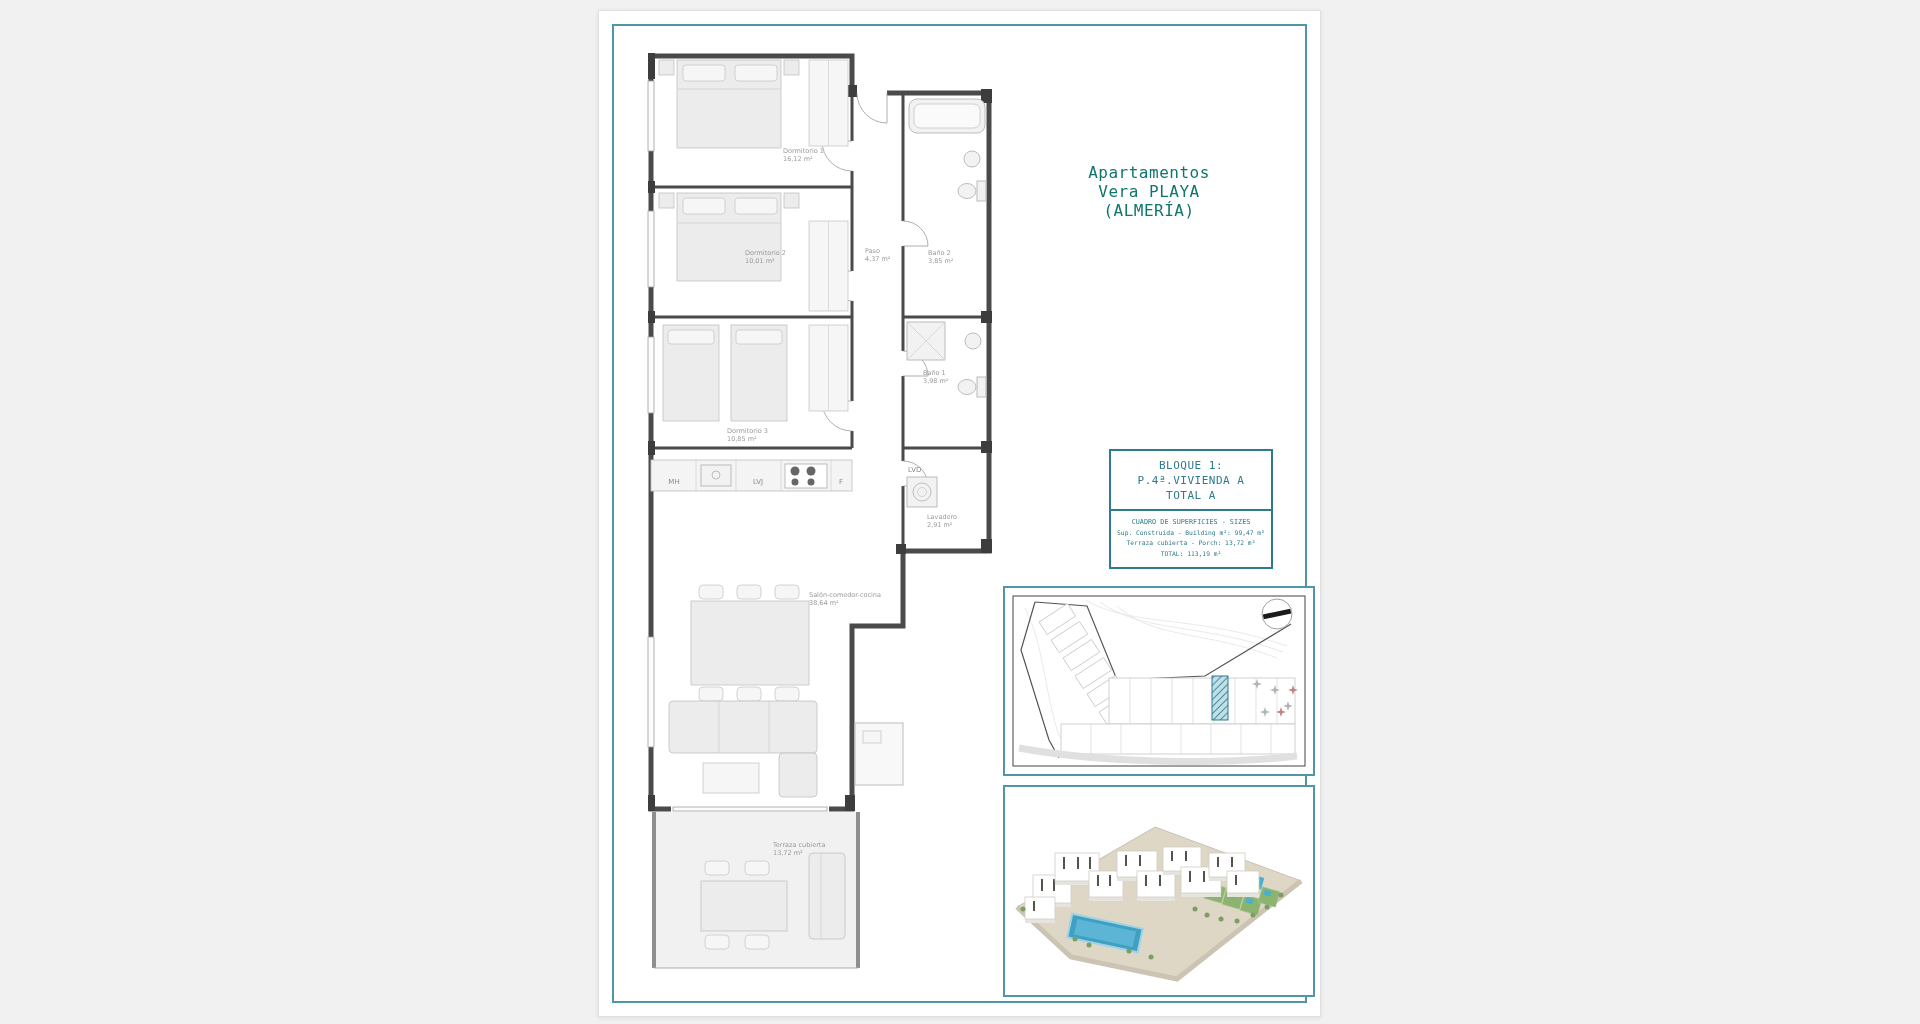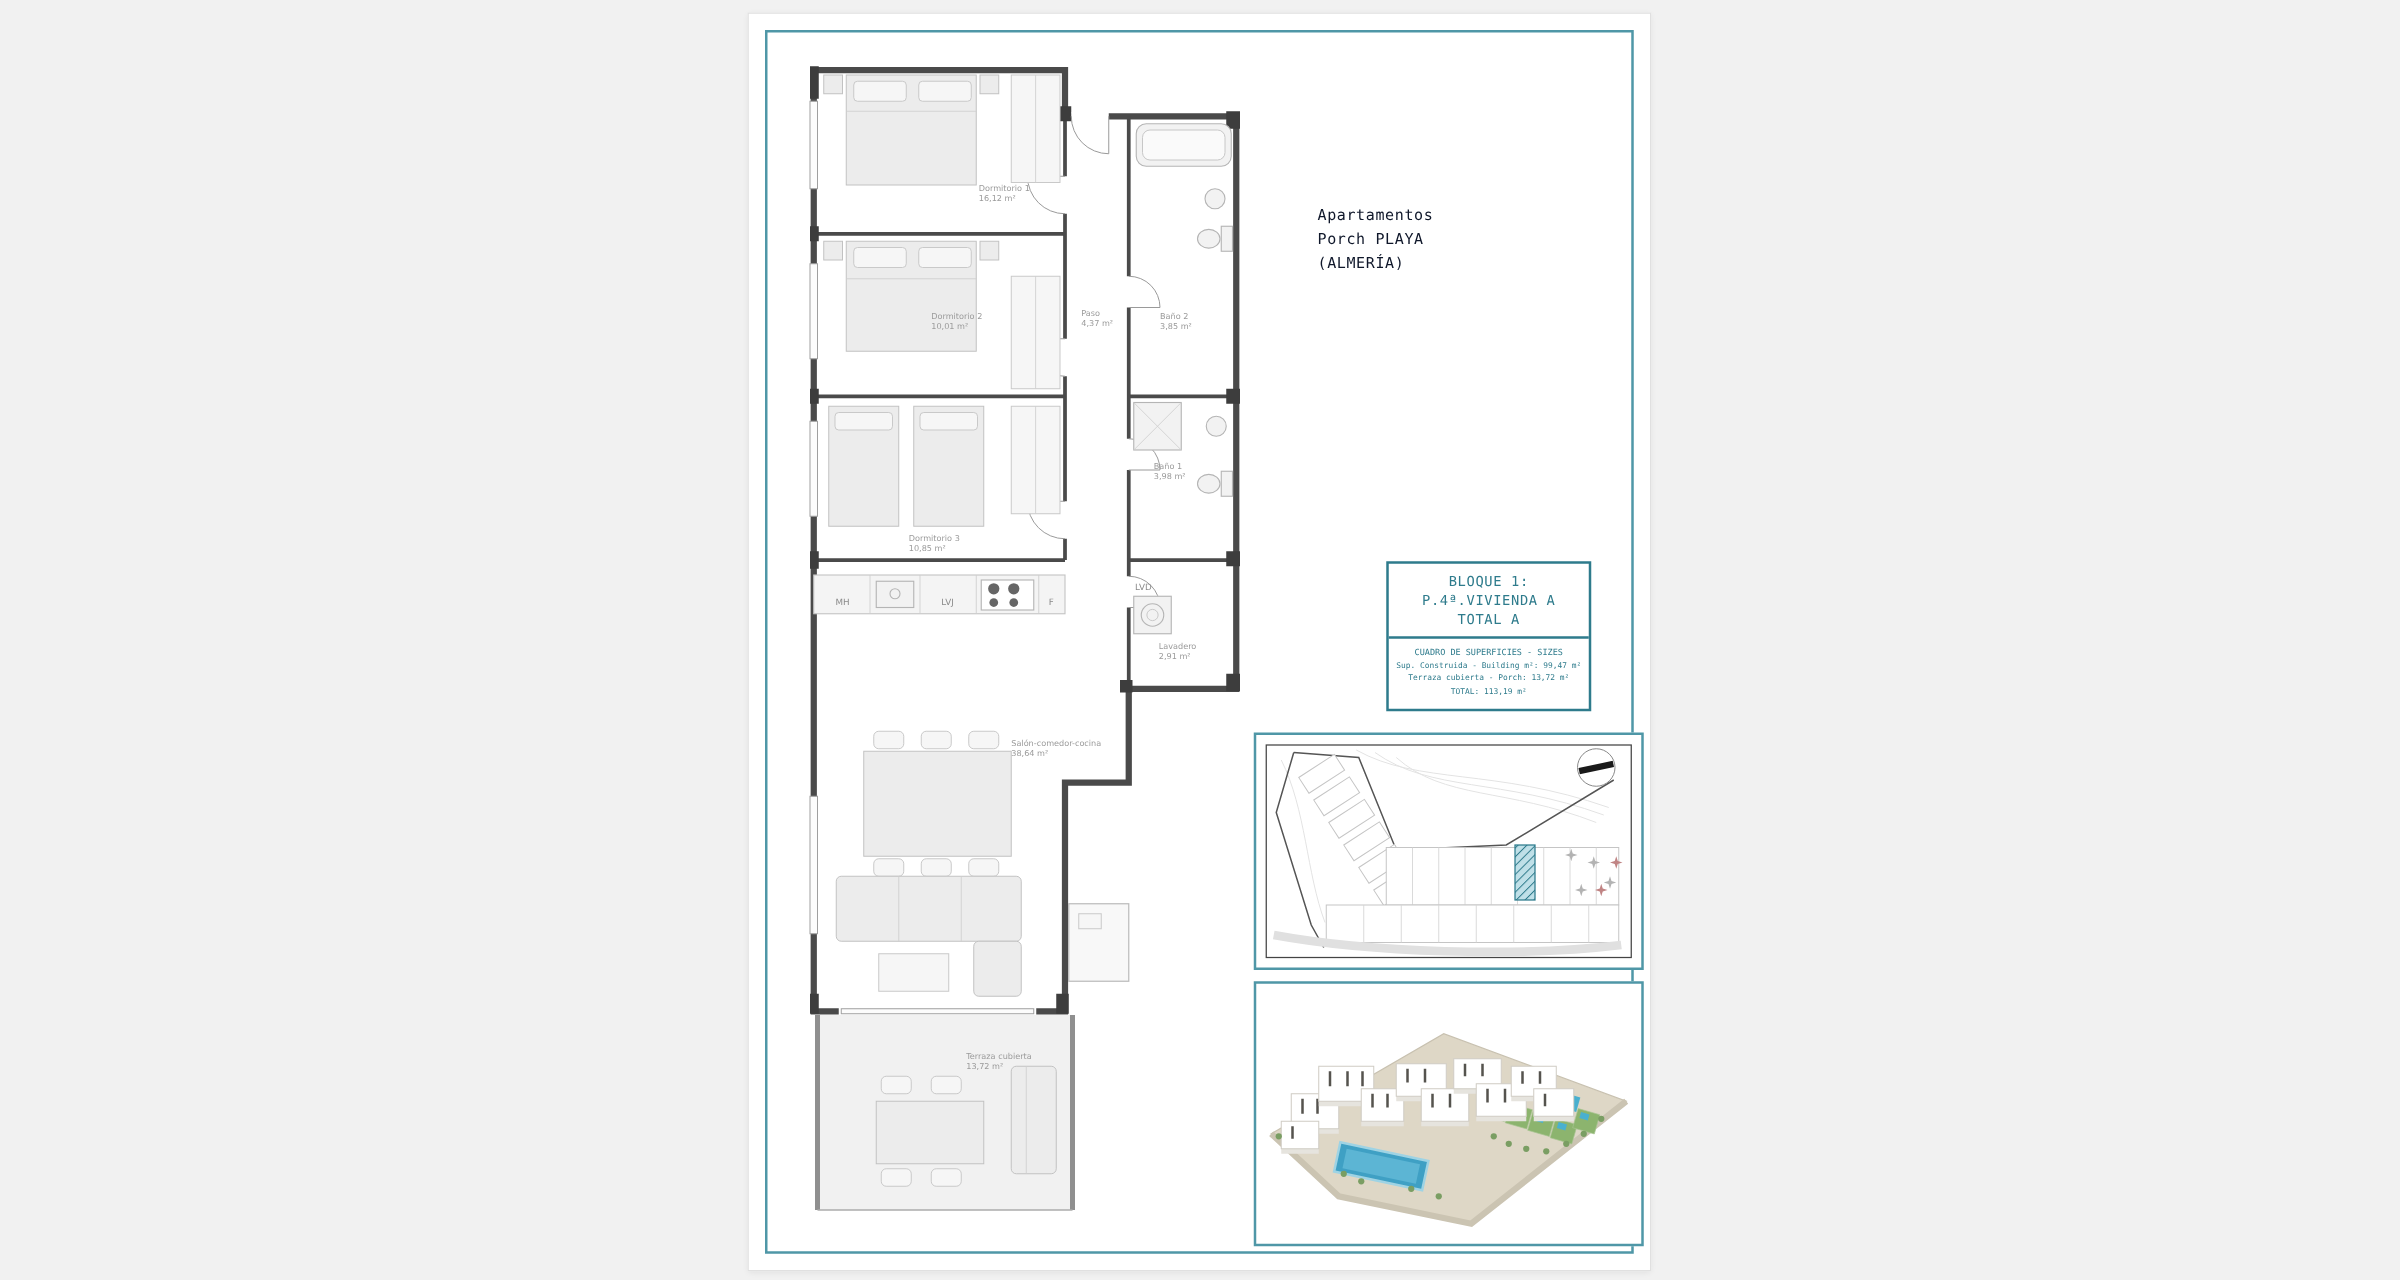--- a/index.html
+++ b/index.html
@@ -1,22 +1,22 @@
 <!DOCTYPE html>
 <html><head>
 <meta charset="utf-8">
 <style>
   html,body{margin:0;padding:0;background:#f1f1f1;}
   body{width:1920px;height:1024px;position:relative;overflow:hidden;
        font-family:"DejaVu Sans Mono","Liberation Mono",monospace;}
   .page{position:absolute;left:598px;top:10px;width:721px;height:1005px;
         background:#ffffff;border:1px solid #e0e0e0;box-shadow:0 1px 5px rgba(0,0,0,.08);}
   .frame{position:absolute;inset:13px;border:2px solid #4f97a7;pointer-events:none;}
-  .title{position:absolute;left:455px;top:152px;width:190px;
-         color:#0f172a;font-size:12px;line-height:19px;letter-spacing:.5px;}
+  .title{position:absolute;left:455px;top:152px;width:190px;text-align:center;
+         color:#0f766e;font-size:16px;line-height:19px;letter-spacing:.5px;}
   .infobox{position:absolute;left:510px;top:438px;width:164px;box-sizing:border-box;
            border:2px solid #2e7b8c;color:#2e7b8c;text-align:center;background:#fff;}
   .infobox-top{padding:7px 2px 6px;font-size:11px;line-height:15px;
                border-bottom:2px solid #2e7b8c;letter-spacing:.5px;}
   .infobox-sizes{padding:6px 2px 8px;font-size:6.3px;line-height:10.5px;}
   .infobox-sizes .tbl-title{font-size:6.8px;}
   .inset{position:absolute;box-sizing:border-box;border:2px solid #4f97a7;background:#fff;}
   .siteplan{left:404px;top:575px;width:312px;height:190px;}
   .renderbox{left:404px;top:774px;width:312px;height:212px;}
   .floorplan{position:absolute;left:42px;top:30px;}
@@ -56,21 +56,21 @@
 </style>
 </head>
 <body>
 
 <div class="page">
 
   <div class="frame"></div>
 
   <div class="title">
     <div>Apartamentos</div>
-    <div>Porch PLAYA</div>
+    <div>Vera PLAYA</div>
     <div>(ALMERÍA)</div>
   </div>
 
   <svg class="floorplan" width="370" height="950" viewBox="0 0 370 950">
 
     <rect x="13" y="771" width="204" height="156" fill="#f1f1f1"></rect>
 
     <path class="wall wall-ext" d="M10,15 H211 V52 H348 V510 H262 V585 H211 V768 H10 Z"></path>
 
     <path class="wall wall-int" d="M10,146 H211 M10,276 H211 M10,407 H211 M262,276 H348 M262,407 H348

